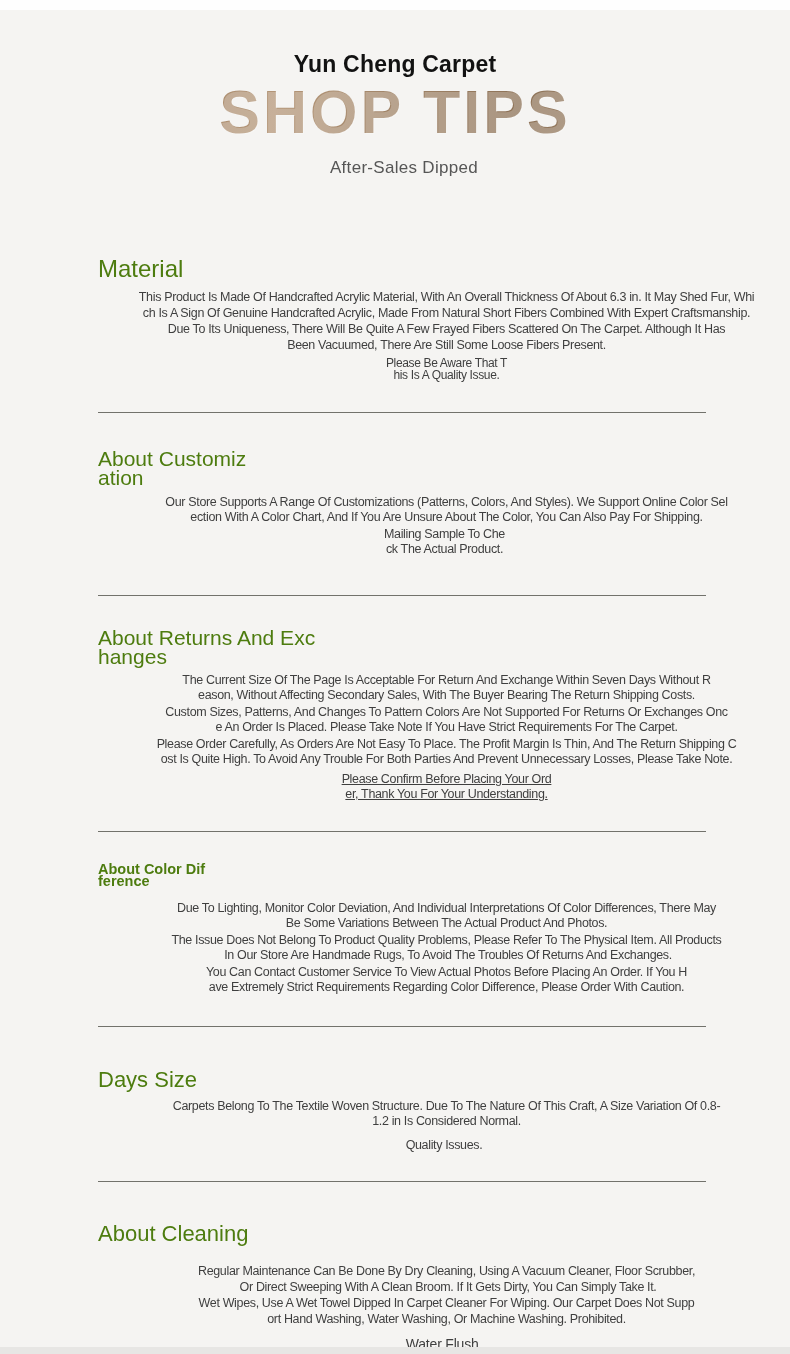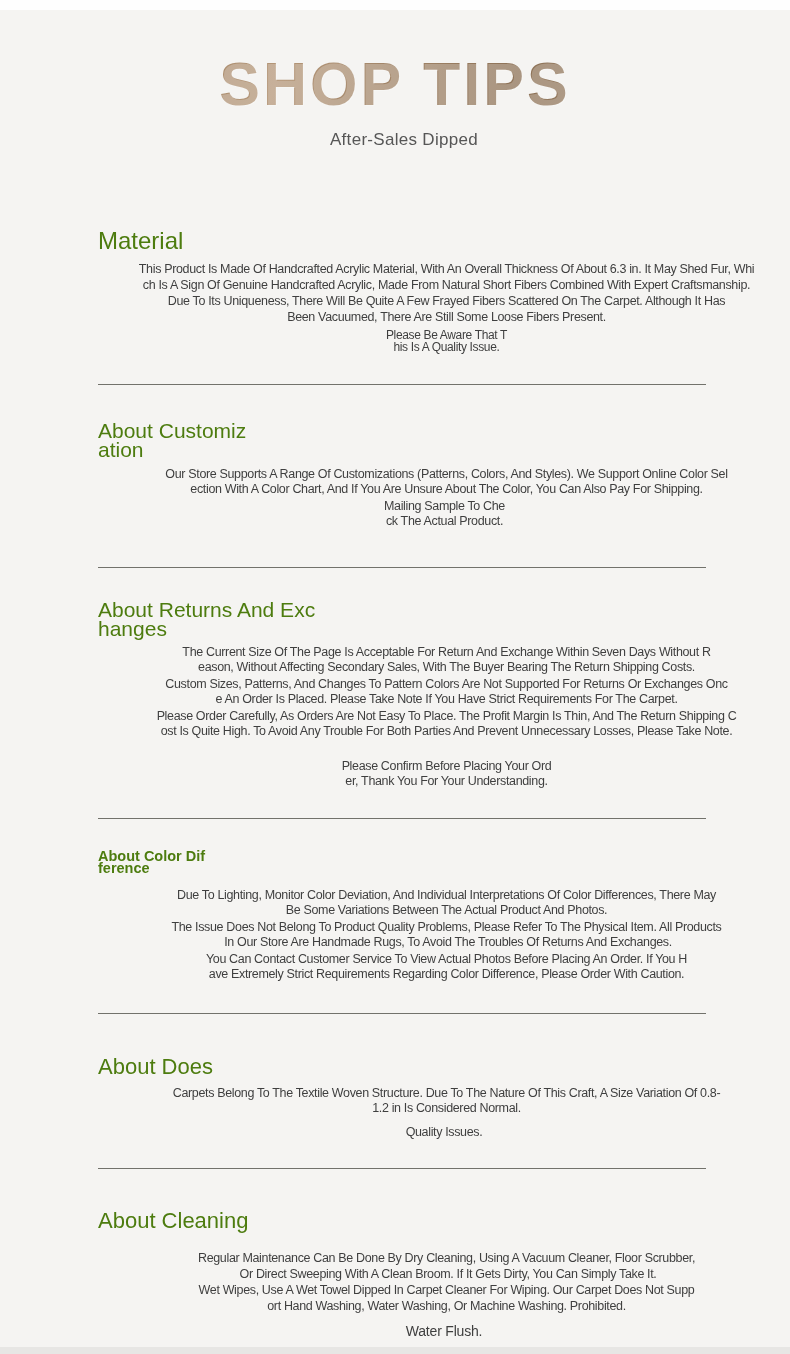--- a/index.html
+++ b/index.html
@@ -38,21 +38,21 @@
   }
   .paras{margin-top:8px;}
   .p{
     font-size:12.5px;line-height:15.5px;letter-spacing:-0.35px;
     color:#3f3f3f;
     margin:1px 0 0 5px;
     white-space:pre;
     text-align:center;
   }
   .p.tight-gap{margin-top:5px;font-size:12px;line-height:11.8px;}
-  .p.gap{margin-top:19px;}
+  .p.gap{margin-top:4px;text-decoration:underline;}
   .p.flush{margin-left:1px;}
   .p.standalone{margin-left:0;margin-top:8px;}
   .p.large{font-size:14px;letter-spacing:-0.2px;margin-top:10px;}
   .divider{width:608px;height:0;border-top:1px solid #72726c;}
 
   .section-material{margin-top:77px;}
   .section-material .title{font-size:24px;line-height:27px;}
   .section-material .divider{margin-top:30px;}
   .section-material .paras{margin-top:8px;}
 
@@ -79,20 +79,21 @@
   .section-cleaning{margin-top:39px;}
   .section-cleaning .title{font-size:22px;line-height:26px;}
   .section-cleaning .paras{margin-top:17px;}
 </style>
 </head>
 <body>
 
 <div class="top-strip"></div>
 
 <div class="header">
+  <div class="brand">Yun Cheng Carpet</div>
   <div class="logo">SHOP TIPS</div>
   <div class="subtitle-row">
     <span class="subtitle">After-Sales Dipped</span>
   </div>
 </div>
 
 <div class="content">
   <div class="section section-material">
     <div class="title">Material</div>
     <div class="paras">
@@ -142,21 +143,21 @@
 Be Some Variations Between The Actual Product And Photos.</div>
         <div class="p">The Issue Does Not Belong To Product Quality Problems, Please Refer To The Physical Item. All Products
  In Our Store Are Handmade Rugs, To Avoid The Troubles Of Returns And Exchanges.</div>
         <div class="p">You Can Contact Customer Service To View Actual Photos Before Placing An Order. If You H
 ave Extremely Strict Requirements Regarding Color Difference, Please Order With Caution.</div>
       </div>
     <div class="divider"></div>
   </div>
 
   <div class="section section-size">
-    <div class="title">About Does</div>
+    <div class="title">Days Size</div>
     <div class="paras">
         <div class="p">Carpets Belong To The Textile Woven Structure. Due To The Nature Of This Craft, A Size Variation Of 0.8-
 1.2 in Is Considered Normal.</div>
         <div class="p standalone">Quality Issues.</div>
       </div>
     <div class="divider"></div>
   </div>
 
   <div class="section section-cleaning">
     <div class="title">About Cleaning</div>

